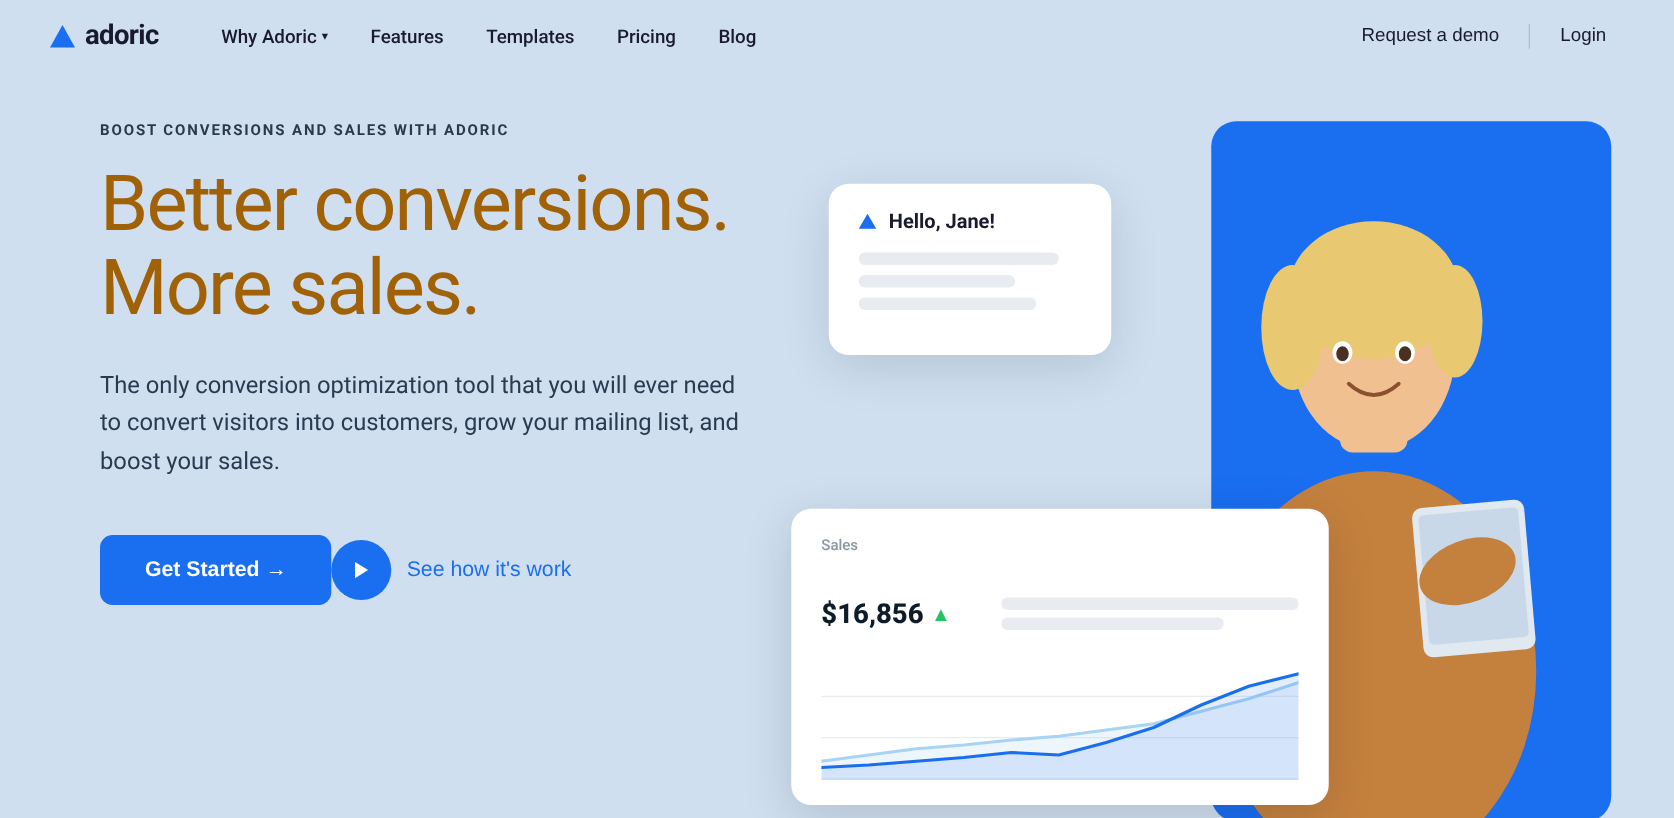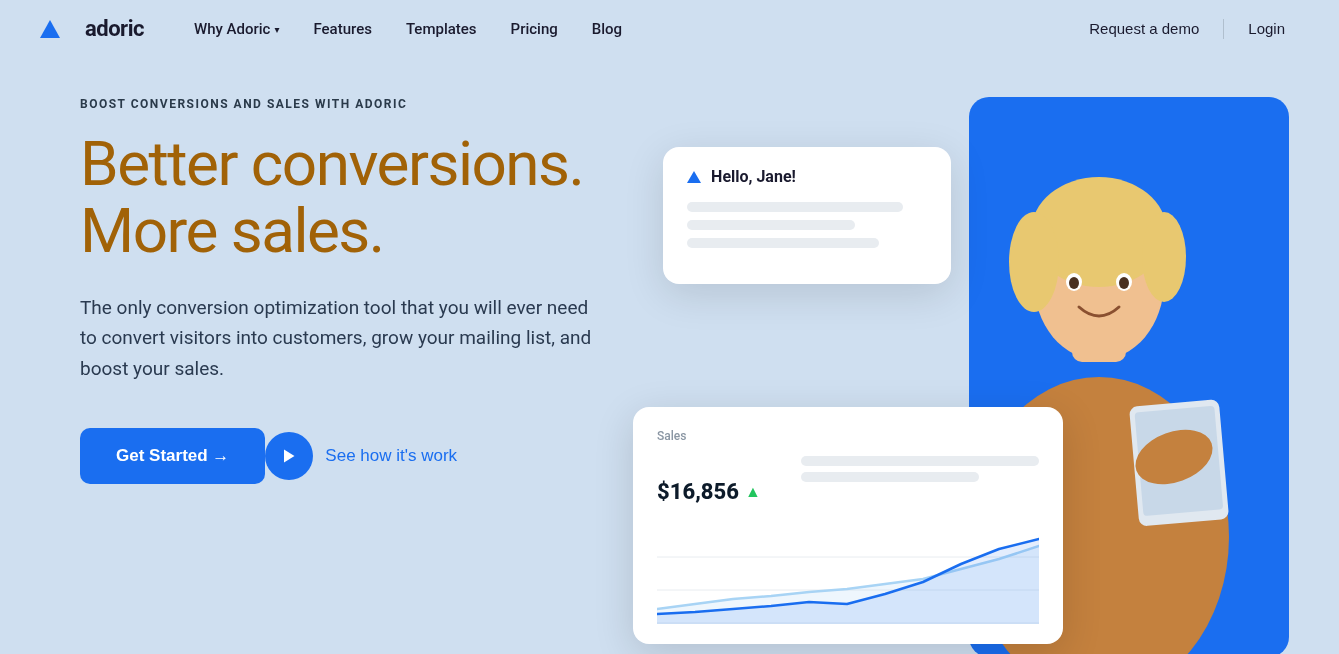--- a/index.html
+++ b/index.html
@@ -17,21 +17,21 @@
       display: flex;
       align-items: center;
       padding: 0 40px;
       height: 57px;
       position: relative;
       z-index: 10;
     }
     .nav-logo {
       display: flex;
       align-items: center;
-      gap: 25px;
+      gap: 8px;
       margin-right: 36px;
       text-decoration: none;
     }
     .nav-logo-triangle {
       width: 0;
       height: 0;
       border-left: 10px solid transparent;
       border-right: 10px solid transparent;
       border-bottom: 18px solid #1a6ef0;
     }
@@ -207,21 +207,21 @@
       align-items: flex-end;
       justify-content: center;
       overflow: hidden;
     }
 
     
     .card-hello {
       position: absolute;
       left: -30px;
       top: 60px;
-      width: 288px;
+      width: 226px;
       background: #fff;
       border-radius: 16px;
       padding: 20px 24px 28px;
       box-shadow: 0 10px 40px rgba(0,0,0,0.12);
     }
     .card-hello-header {
       display: flex;
       align-items: center;
       gap: 10px;
       margin-bottom: 16px;
@@ -256,21 +256,21 @@
       width: 430px;
       background: #fff;
       border-radius: 16px;
       padding: 22px 24px 20px;
       box-shadow: 0 10px 40px rgba(0,0,0,0.14);
     }
     .card-dash-top {
       display: flex;
       gap: 40px;
       margin-bottom: 20px;
-      align-items: center;
+      align-items: flex-end;
     }
     .card-dash-stat {}
     .stat-label {
       font-size: 12px;
       color: #8a96a3;
       margin-bottom: 4px;
       font-weight: 500;
     }
     .stat-value {
       font-size: 22px;

